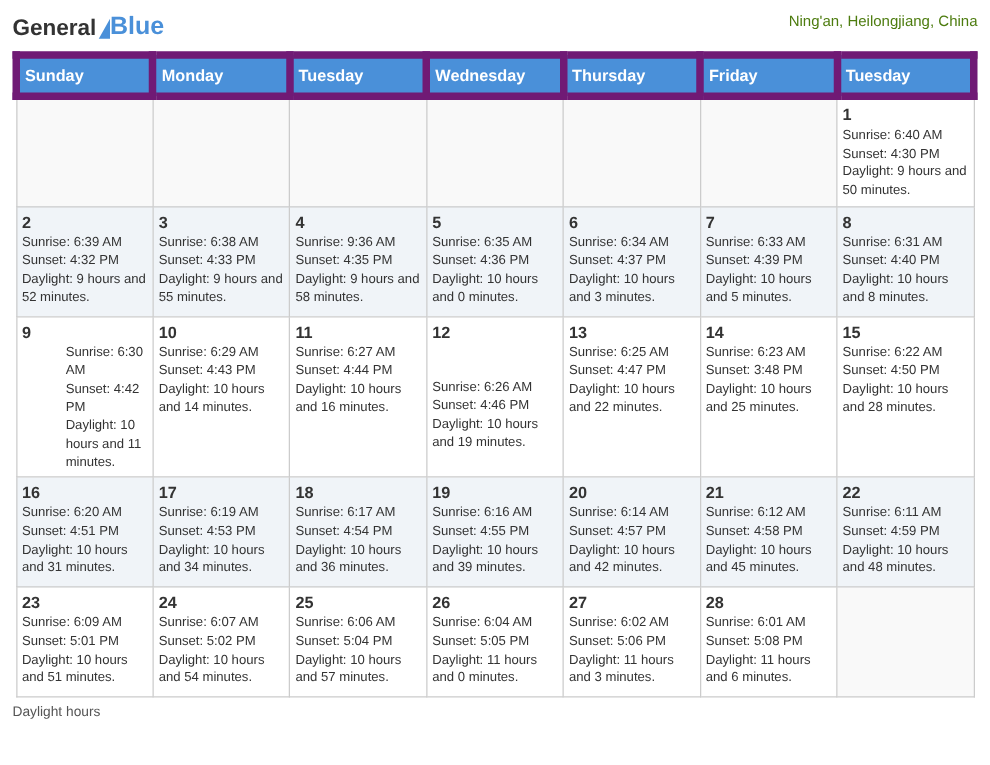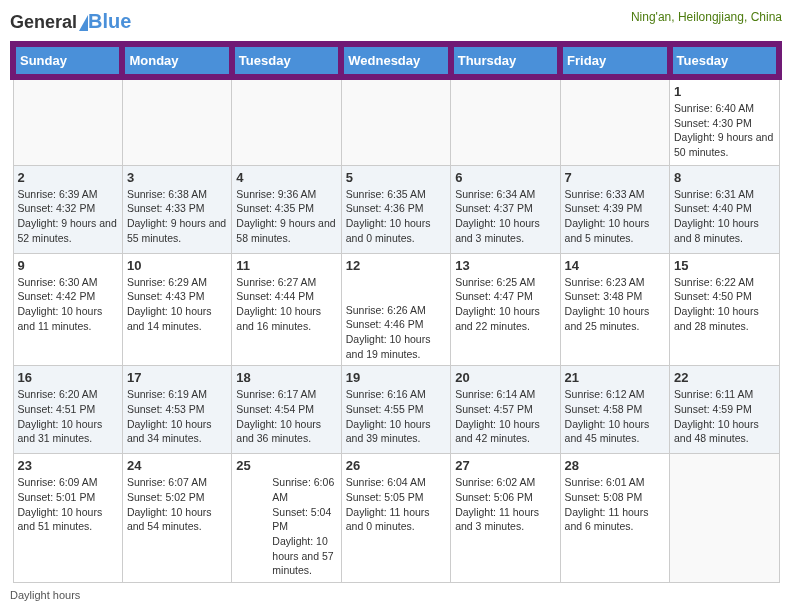--- a/index.html
+++ b/index.html
@@ -178,21 +178,21 @@
         <td>
           <span class="day-number">8</span>
           <div class="day-info" style="white-space: pre-line;">Sunrise: 6:31 AM
 Sunset: 4:40 PM
 Daylight: 10 hours and 8 minutes.</div>
         </td>
       </tr>
       <tr>
         <td>
           <span class="day-number">9</span>
-          <div class="day-info" style="white-space: pre-line;">Sunrise: 6:30 AM
+          <div class="day-info" style="white-space: pre-line; margin-left: 35px;">Sunrise: 6:30 AM
 Sunset: 4:42 PM
 Daylight: 10 hours and 11 minutes.</div>
         </td>
         <td>
           <span class="day-number">10</span>
           <div class="day-info" style="white-space: pre-line;">Sunrise: 6:29 AM
 Sunset: 4:43 PM
 Daylight: 10 hours and 14 minutes.</div>
         </td>
         <td>
@@ -278,21 +278,21 @@
 Daylight: 10 hours and 51 minutes.</div>
         </td>
         <td>
           <span class="day-number">24</span>
           <div class="day-info" style="white-space: pre-line;">Sunrise: 6:07 AM
 Sunset: 5:02 PM
 Daylight: 10 hours and 54 minutes.</div>
         </td>
         <td>
           <span class="day-number">25</span>
-          <div class="day-info" style="white-space: pre-line; margin-left: 36px;">Sunrise: 6:06 AM
+          <div class="day-info" style="white-space: pre-line;">Sunrise: 6:06 AM
 Sunset: 5:04 PM
 Daylight: 10 hours and 57 minutes.</div>
         </td>
         <td>
           <span class="day-number">26</span>
           <div class="day-info" style="white-space: pre-line;">Sunrise: 6:04 AM
 Sunset: 5:05 PM
 Daylight: 11 hours and 0 minutes.</div>
         </td>
         <td>

